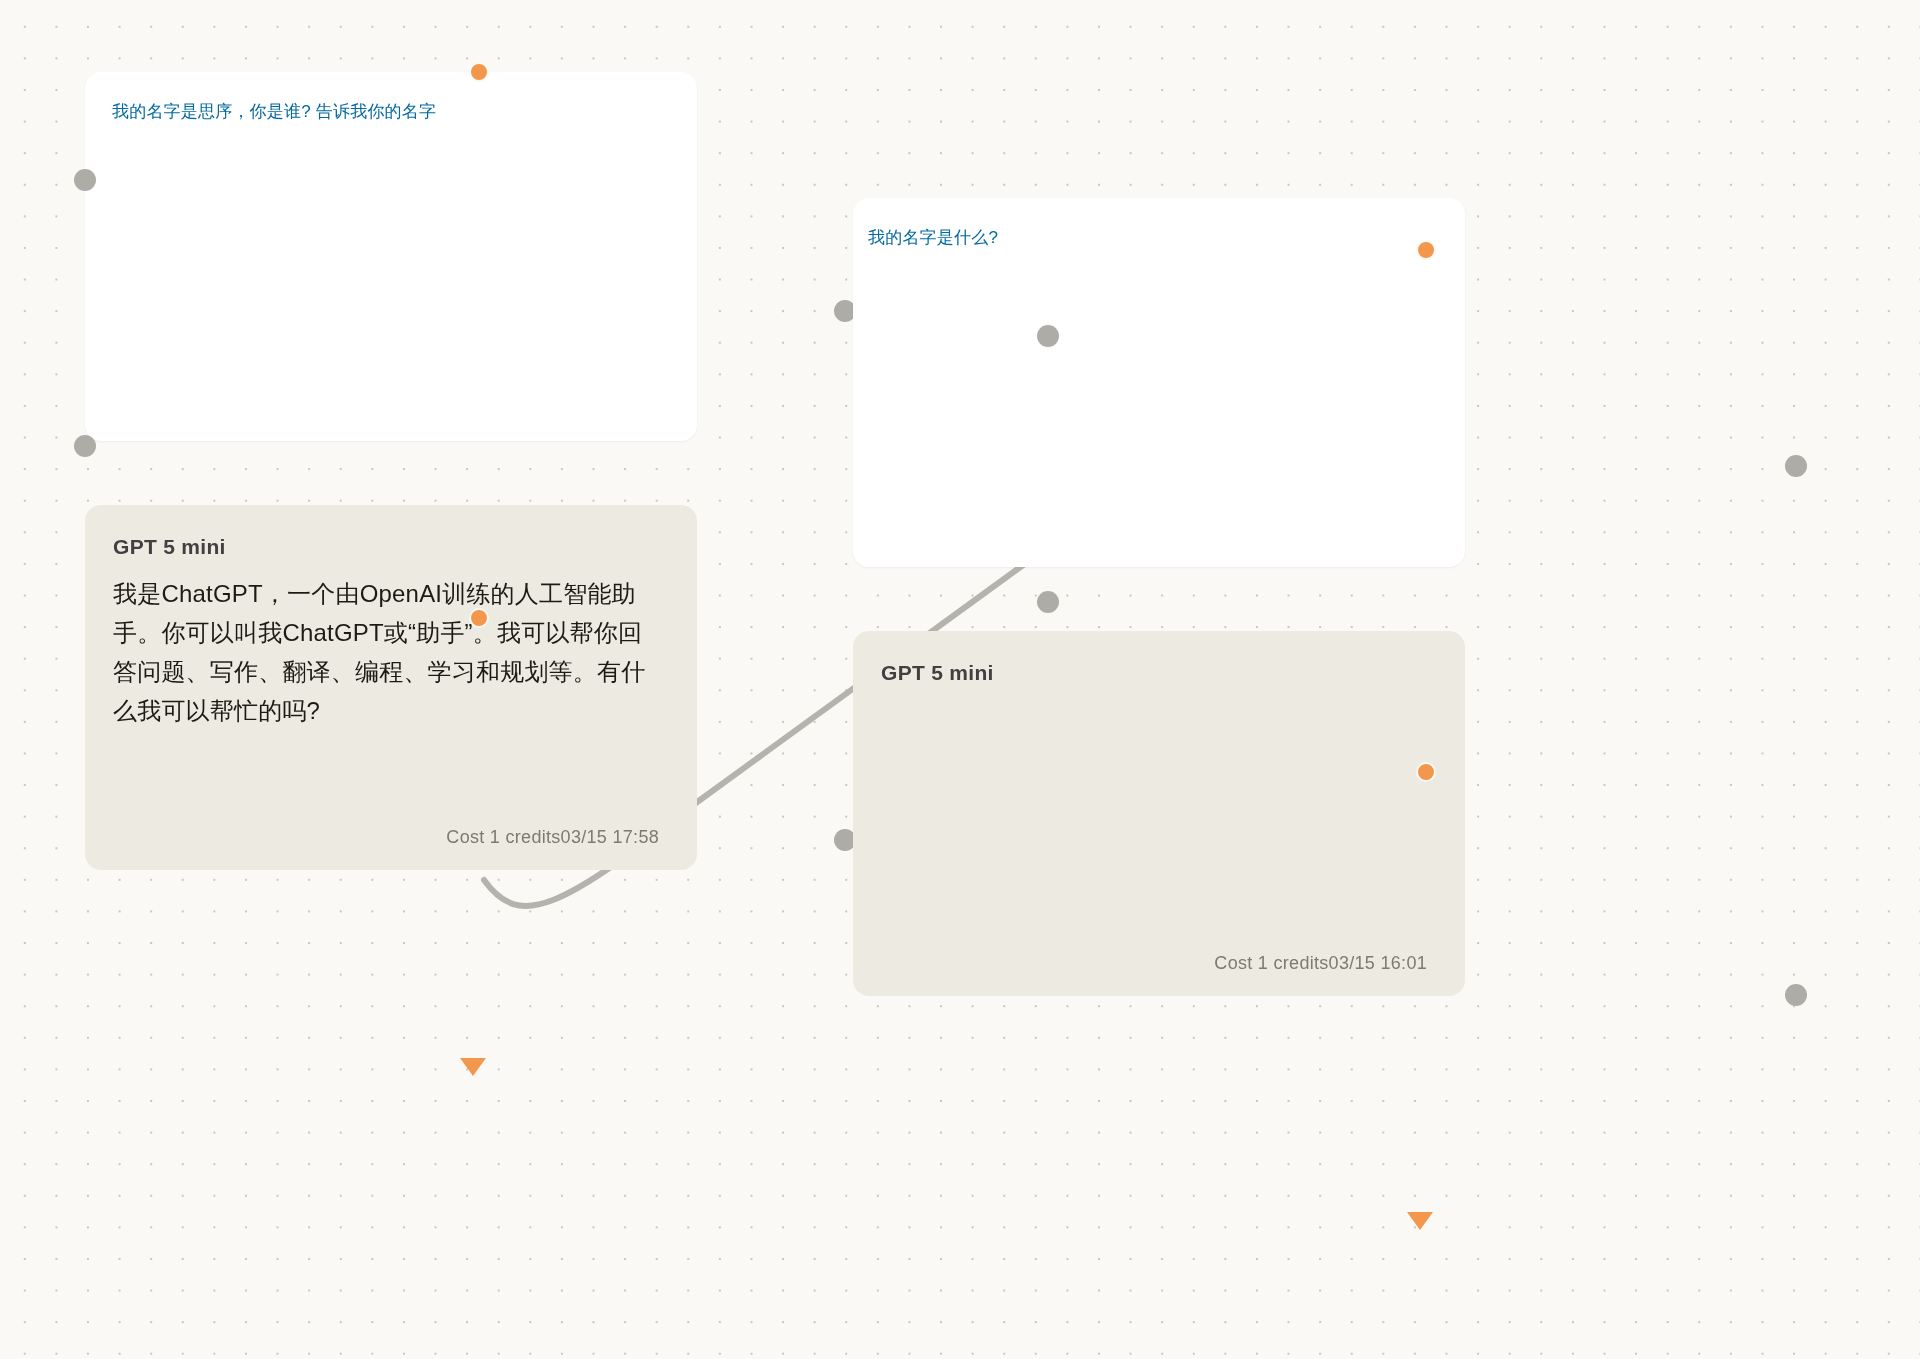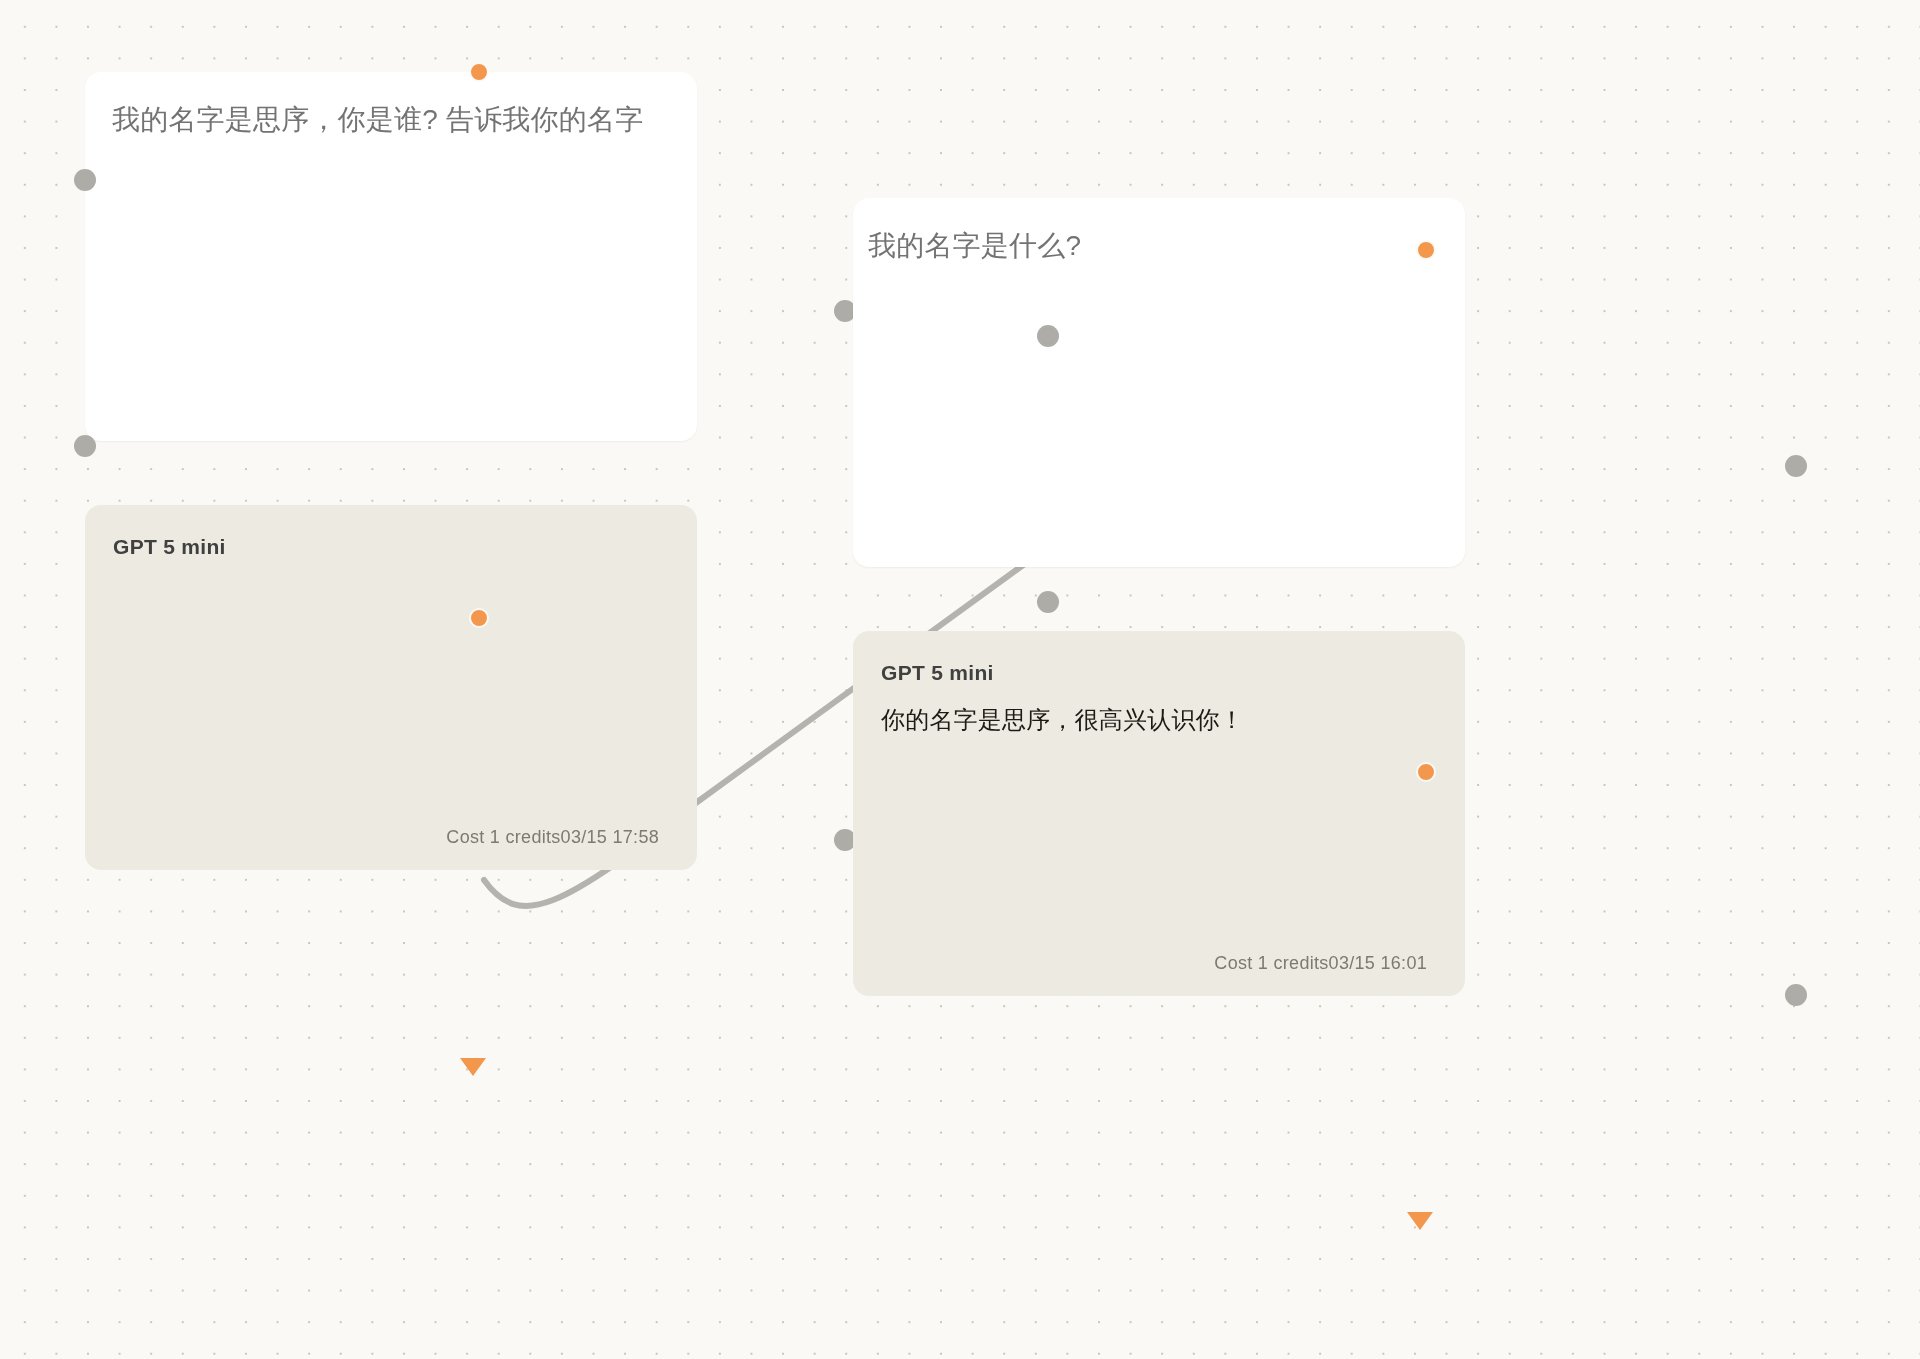--- a/index.html
+++ b/index.html
@@ -41,23 +41,23 @@
   .node-prompt {
     background: #ffffff;
     box-shadow: 0 1px 2px rgba(40,36,28,.06);
   }
 
   .node-answer {
     background: #edeae1;
   }
 
   .prompt-text {
-    font-size: 28px;
+    font-size: 17px;
     line-height: 1.45;
-    color: #737373;
+    color: #0369a1;
     letter-spacing: .2px;
   }
 
   .answer-title {
     font-size: 21px;
     font-weight: bold;
     color: #404040;
     letter-spacing: .3px;
   }
 
@@ -206,20 +206,21 @@
 
   <div class="handle handle-orange" style="left:469px; top:62px;"></div>
   <div class="handle handle-grey" style="left:74px; top:169px;"></div>
   <div class="handle handle-grey" style="left:74px; top:435px;"></div>
   <div class="handle handle-grey" style="left:834px; top:300px;"></div>
   <div class="handle-tri" style="left:460px; top:537px;"></div>
   <div class="stub" style="left:467px; top:557px; height:38px;"></div>
 
   <div class="node node-answer" id="node-answer-left">
     <div class="answer-title">GPT 5 mini</div>
+    <div class="answer-body">我是ChatGPT，一个由OpenAI训练的人工智能助手。你可以叫我ChatGPT或“助手”。我可以帮你回答问题、写作、翻译、编程、学习和规划等。有什么我可以帮忙的吗?</div>
     <div class="answer-footer">
       <span>Cost 1 credits</span>
       <span>03/15 17:58</span>
     </div>
   </div>
 
   <div class="handle handle-orange" style="left:469px; top:608px;"></div>
   <div class="handle handle-grey" style="left:834px; top:829px;"></div>
   <div class="handle-tri" style="left:460px; top:1058px;"></div>
 
@@ -229,21 +230,20 @@
 
   <div class="handle handle-orange" style="left:1416px; top:240px;"></div>
   <div class="handle handle-grey" style="left:1037px; top:325px;"></div>
   <div class="handle handle-grey" style="left:1037px; top:591px;"></div>
   <div class="handle handle-grey" style="left:1785px; top:455px;"></div>
   <div class="handle-tri" style="left:1407px; top:690px;"></div>
   <div class="stub" style="left:1414px; top:710px; height:38px;"></div>
 
   <div class="node node-answer" id="node-answer-right">
     <div class="answer-title">GPT 5 mini</div>
-    <div class="answer-body">你的名字是思序，很高兴认识你！</div>
     <div class="answer-footer">
       <span>Cost 1 credits</span>
       <span>03/15 16:01</span>
     </div>
   </div>
 
   <div class="handle handle-orange" style="left:1416px; top:762px;"></div>
   <div class="handle handle-grey" style="left:1785px; top:984px;"></div>
   <div class="handle-tri" style="left:1407px; top:1212px;"></div>
 

